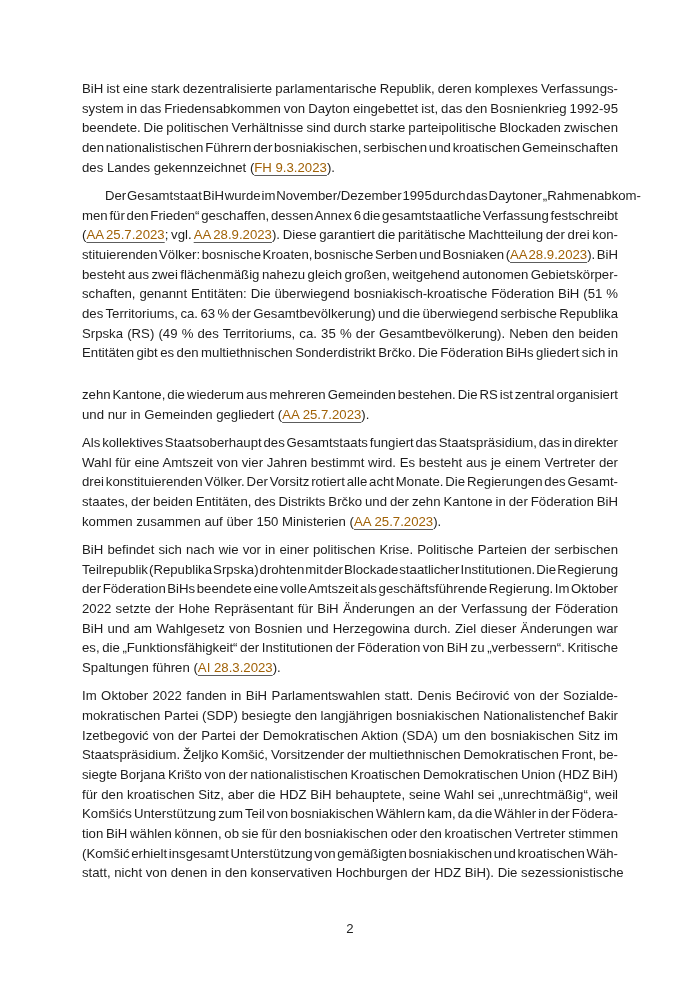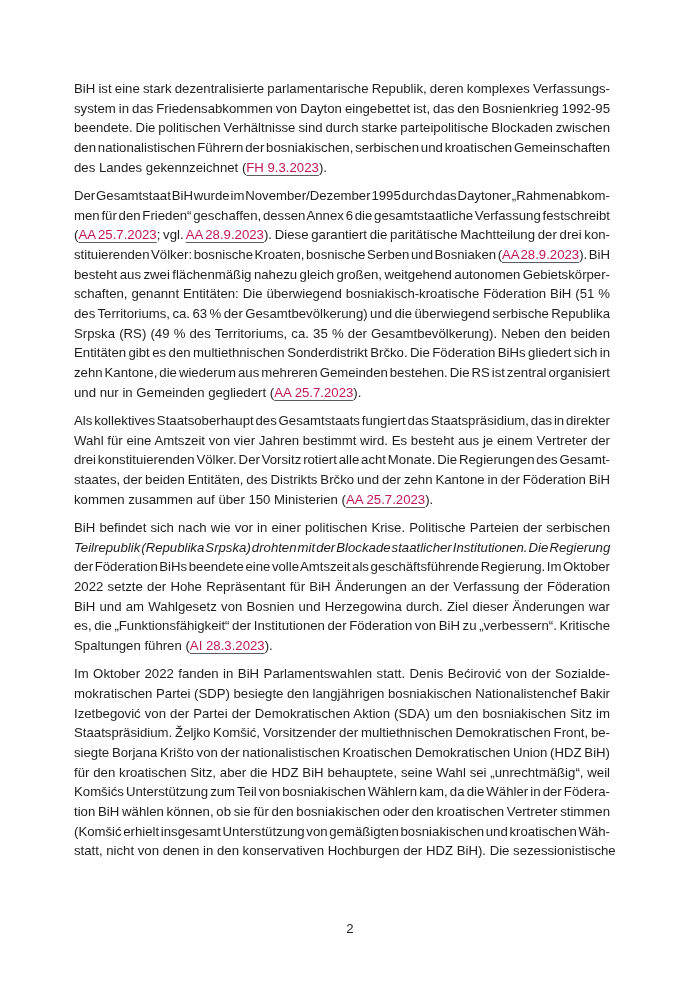--- a/index.html
+++ b/index.html
@@ -15,39 +15,39 @@
     position: relative;
     overflow: hidden;
   }
   .page {
     position: absolute;
     inset: 0;
     background: #ffffff;
   }
   .content {
     position: absolute;
-    left: 74px;
+    left: 82px;
     top: 79px;
     width: 536px;
     font-size: 13.2px;
   }
   .para {
     margin: 0 0 8.5px 0;
   }
   .line {
     white-space: nowrap;
     line-height: 19.7px;
     height: 19.7px;
     overflow: visible;
   }
   .inner {
     white-space: pre;
   }
   .doc-link {
-    color: #be185d;
+    color: #a16207;
     text-decoration: underline;
     text-decoration-color: #5c5c5c;
     text-decoration-thickness: 1px;
     text-underline-offset: 3px;
     cursor: pointer;
   }
   .footer {
     position: absolute;
     top: 921px;
     left: 0;
@@ -63,42 +63,42 @@
 <div class="page">
   <main class="content">
       <div class="para">
         <div class="line" style="word-spacing: -0.46875px;"><span class="inner"><span>BiH ist eine stark dezentralisierte parlamentarische Republik, deren komplexes Verfassungs-</span></span></div>
         <div class="line" style="word-spacing: -0.65483px;"><span class="inner"><span>system in das Friedensabkommen von Dayton eingebettet ist, das den Bosnienkrieg 1992-95</span></span></div>
         <div class="line" style="word-spacing: -0.71875px;"><span class="inner"><span>beendete. Die politischen Verhältnisse sind durch starke parteipolitische Blockaden zwischen</span></span></div>
         <div class="line" style="word-spacing: -1.81836px;"><span class="inner"><span>den nationalistischen Führern der bosniakischen, serbischen und kroatischen Gemeinschaften</span></span></div>
         <div class="line"><span class="inner"><span>des Landes gekennzeichnet (</span><span class="doc-link">FH 9.3.2023</span><span>).</span></span></div>
       </div>
       <div class="para">
-        <div class="line" style="word-spacing: -2.8375px;"><span class="inner"><span>Der Gesamtstaat BiH wurde im November/Dezember 1995 durch das Daytoner „Rahmenabkom-</span></span></div>
+        <div class="line" style="word-spacing: -2.8375px; margin-left: 23px;"><span class="inner"><span>Der Gesamtstaat BiH wurde im November/Dezember 1995 durch das Daytoner „Rahmenabkom-</span></span></div>
         <div class="line" style="word-spacing: -1.90057px;"><span class="inner"><span>men für den Frieden“ geschaffen, dessen Annex 6 die gesamtstaatliche Verfassung festschreibt</span></span></div>
         <div class="line" style="word-spacing: -0.910156px;"><span class="inner"><span>(</span><span class="doc-link">AA 25.7.2023</span><span>; vgl. </span><span class="doc-link">AA 28.9.2023</span><span>). Diese garantiert die paritätische Machtteilung der drei kon-</span></span></div>
         <div class="line" style="word-spacing: -2.11719px;"><span class="inner"><span>stituierenden Völker: bosnische Kroaten, bosnische Serben und Bosniaken (</span><span class="doc-link">AA 28.9.2023</span><span>). BiH</span></span></div>
         <div class="line" style="word-spacing: -1.21007px;"><span class="inner"><span>besteht aus zwei flächenmäßig nahezu gleich großen, weitgehend autonomen Gebietskörper-</span></span></div>
         <div class="line" style="word-spacing: 0.258681px;"><span class="inner"><span>schaften, genannt Entitäten: Die überwiegend bosniakisch-kroatische Föderation BiH (51 %</span></span></div>
         <div class="line" style="word-spacing: -1.23011px; text-align: right;"><span class="inner"><span>des Territoriums, ca. 63 % der Gesamtbevölkerung) und die überwiegend serbische Republika</span></span></div>
         <div class="line" style="word-spacing: 0.483173px;"><span class="inner"><span>Srpska (RS) (49 % des Territoriums, ca. 35 % der Gesamtbevölkerung). Neben den beiden</span></span></div>
         <div class="line" style="word-spacing: -1.20833px;"><span class="inner"><span>Entitäten gibt es den multiethnischen Sonderdistrikt Brčko. Die Föderation BiHs gliedert sich in</span></span></div>
-        <div class="line" style="word-spacing: -1.69922px;"><span class="inner"><span>zehn Kantone, die wiederum aus mehreren Gemeinden bestehen. Die RS ist zentral organisiert</span></span></div>
+        <div class="line" style="word-spacing: -1.69922px; margin-top: 22px;"><span class="inner"><span>zehn Kantone, die wiederum aus mehreren Gemeinden bestehen. Die RS ist zentral organisiert</span></span></div>
         <div class="line"><span class="inner"><span>und nur in Gemeinden gegliedert (</span><span class="doc-link">AA 25.7.2023</span><span>).</span></span></div>
       </div>
       <div class="para">
         <div class="line" style="word-spacing: -1.81563px;"><span class="inner"><span>Als kollektives Staatsoberhaupt des Gesamtstaats fungiert das Staatspräsidium, das in direkter</span></span></div>
         <div class="line" style="word-spacing: 0.0958333px;"><span class="inner"><span>Wahl für eine Amtszeit von vier Jahren bestimmt wird. Es besteht aus je einem Vertreter der</span></span></div>
         <div class="line" style="word-spacing: -1.81901px;"><span class="inner"><span>drei konstituierenden Völker. Der Vorsitz rotiert alle acht Monate. Die Regierungen des Gesamt-</span></span></div>
         <div class="line" style="word-spacing: -0.723214px;"><span class="inner"><span>staates, der beiden Entitäten, des Distrikts Brčko und der zehn Kantone in der Föderation BiH</span></span></div>
         <div class="line"><span class="inner"><span>kommen zusammen auf über 150 Ministerien (</span><span class="doc-link">AA 25.7.2023</span><span>).</span></span></div>
       </div>
       <div class="para">
         <div class="line" style="word-spacing: 0.463942px;"><span class="inner"><span>BiH befindet sich nach wie vor in einer politischen Krise. Politische Parteien der serbischen</span></span></div>
-        <div class="line" style="word-spacing: -2.62344px; font-style: italic;"><span class="inner"><span>Teilrepublik (Republika Srpska) drohten mit der Blockade staatlicher Institutionen. Die Regierung</span></span></div>
+        <div class="line" style="word-spacing: -2.62344px;"><span class="inner"><span>Teilrepublik (Republika Srpska) drohten mit der Blockade staatlicher Institutionen. Die Regierung</span></span></div>
         <div class="line" style="word-spacing: -2.05398px;"><span class="inner"><span>der Föderation BiHs beendete eine volle Amtszeit als geschäftsführende Regierung. Im Oktober</span></span></div>
         <div class="line" style="word-spacing: 0.61849px;"><span class="inner"><span>2022 setzte der Hohe Repräsentant für BiH Änderungen an der Verfassung der Föderation</span></span></div>
         <div class="line" style="word-spacing: 0.601562px;"><span class="inner"><span>BiH und am Wahlgesetz von Bosnien und Herzegowina durch. Ziel dieser Änderungen war</span></span></div>
         <div class="line" style="word-spacing: -1.04972px;"><span class="inner"><span>es, die „Funktionsfähigkeit“ der Institutionen der Föderation von BiH zu „verbessern“. Kritische</span></span></div>
         <div class="line"><span class="inner"><span>Spaltungen führen (</span><span class="doc-link">AI 28.3.2023</span><span>).</span></span></div>
       </div>
       <div class="para">
         <div class="line" style="word-spacing: 0.808594px;"><span class="inner"><span>Im Oktober 2022 fanden in BiH Parlamentswahlen statt. Denis Bećirović von der Sozialde-</span></span></div>
         <div class="line" style="word-spacing: -0.0742188px;"><span class="inner"><span>mokratischen Partei (SDP) besiegte den langjährigen bosniakischen Nationalistenchef Bakir</span></span></div>
         <div class="line" style="word-spacing: 0.38151px;"><span class="inner"><span>Izetbegović von der Partei der Demokratischen Aktion (SDA) um den bosniakischen Sitz im</span></span></div>

